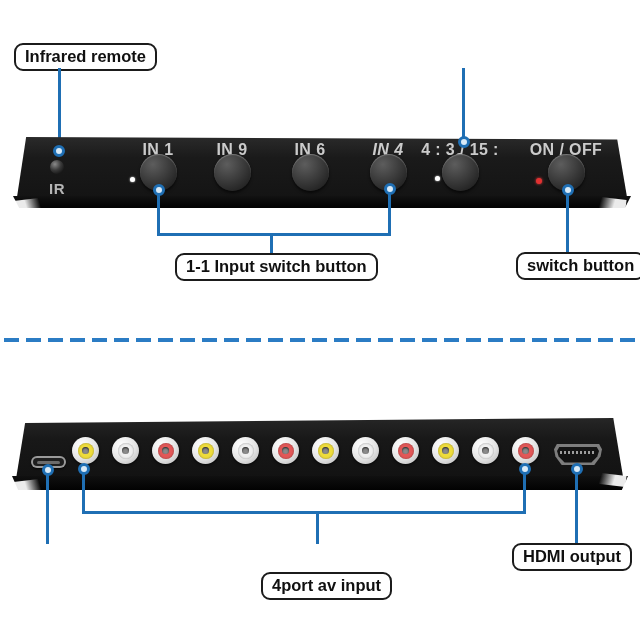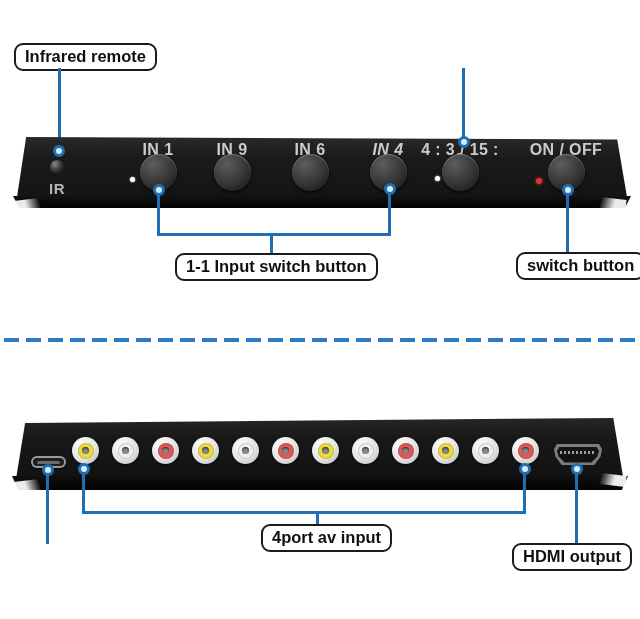--- a/index.html
+++ b/index.html
@@ -201,16 +201,16 @@
   <div class="marker" style="left:519px;top:463px;"></div>
   <div class="marker" style="left:571px;top:463px;"></div>
 
   <div class="line-v" style="left:46px;top:473px;height:71px;"></div>
   <div class="line-v" style="left:82px;top:472px;height:42px;"></div>
   <div class="line-v" style="left:523px;top:472px;height:42px;"></div>
   <div class="line-h" style="left:82px;top:511px;width:444px;"></div>
   <div class="line-v" style="left:316px;top:513px;height:31px;"></div>
   <div class="line-v" style="left:575px;top:473px;height:70px;"></div>
 
-  <div class="callout" style="left:261px;top:524px;">4port av input</div>
+  <div class="callout" style="left:261px;top:572px;">4port av input</div>
   <div class="callout" style="left:512px;top:543px;">HDMI output</div>
 
 </div>
 
 </body></html>

